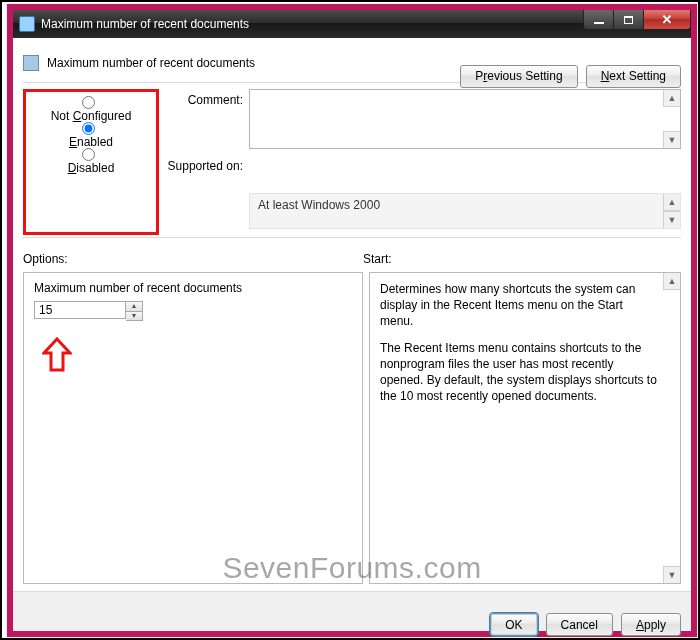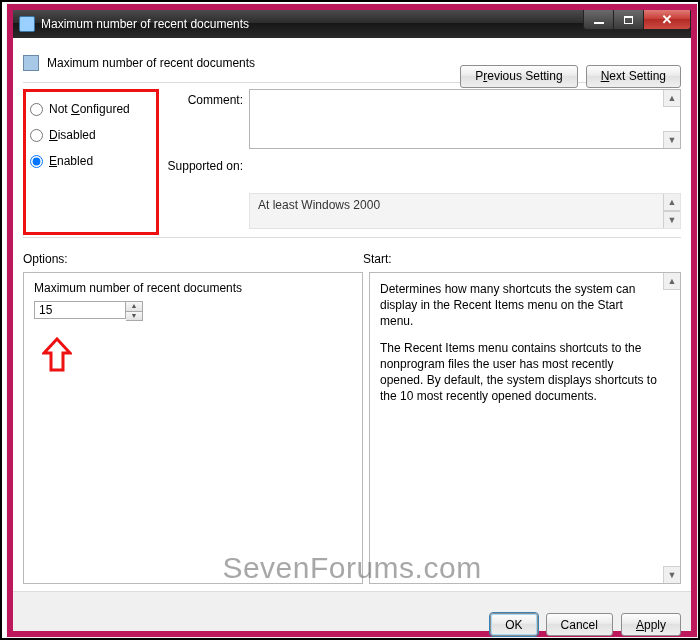--- a/index.html
+++ b/index.html
@@ -23,21 +23,21 @@
   .header-row { display:flex; align-items:center; height:34px; }
   .hdr-icon { width:16px; height:16px; background:#a8c8e8; border:1px solid #6a8aa8; margin-right:8px; display:inline-block; }
   .hdr-title { flex:1; }
   .hdr-btns { display:flex; gap:8px; }
   button.std { height:23px; padding:0 14px; background:linear-gradient(#fdfdfd,#ececec 45%,#e0e0e0 46%,#efefef); border:1px solid #8e8e8e; border-radius:3px; cursor:pointer;margin-top:26px; }
   .under { text-decoration:underline; }
   hr.sep { border:none; border-top:1px solid #dcdcdc; margin:2px 0 6px 0; }
   
   .top-grid { display:flex; }
   .radios { width:136px; padding:4px 4px 4px 0; }
-  .radio-row { display:flex; align-items:center; height:26px; padding-left:4px; }
+  .radio-row { display:flex; align-items:center; height:26px; padding-left:4px;flex-direction:column; }
   .radio-row input { margin:0 6px 0 0; }
   .redbox { border:3px solid #e11; }
   .form-area { flex:1; }
   .form-row { display:flex; align-items:flex-start; margin-bottom:6px; }
   .form-row label { width:90px; text-align:right; padding-right:6px; padding-top:4px; }
   .comment-box { flex:1; height:60px; border:1px solid #b5b5b5; background:#fff; position:relative; }
   .scroll-up,.scroll-dn { position:absolute; right:0; width:17px; height:17px; background:#f0f0f0; border-left:1px solid #d0d0d0; display:flex; align-items:center; justify-content:center; color:#666; font-size:9px; }
   .scroll-up { top:0; border-bottom:1px solid #d0d0d0; }
   .scroll-dn { bottom:0; border-top:1px solid #d0d0d0; }
   .supported-box { flex:1; height:36px; border:1px solid #e3e3e3; background:#f4f4f4; position:relative; padding:4px 20px 4px 8px; color:#333;margin-top:38px; }
@@ -96,26 +96,26 @@
     </div>
     <hr class="sep">
 
     <div class="top-grid">
       <div class="radios redbox">
         <div class="radio-row">
           <input type="radio" name="st" style="">
           <span><span>Not </span><span class="under">C</span><span>onfigured</span></span>
         </div>
         <div class="radio-row">
+          <input type="radio" name="st" checked="" style="">
+          <span><span class="under">E</span><span>nabled</span></span>
+        </div>
+        <div class="radio-row">
           <input type="radio" name="st" style="">
           <span><span class="under">D</span><span>isabled</span></span>
-        </div>
-        <div class="radio-row">
-          <input type="radio" name="st" checked="" style="">
-          <span><span class="under">E</span><span>nabled</span></span>
         </div>
       </div>
 
       <div class="form-area">
         <div class="form-row">
           <label>Comment:</label>
           <div class="comment-box">
             <span></span>
             <div class="scroll-up">▲</div>
             <div class="scroll-dn">▼</div>

